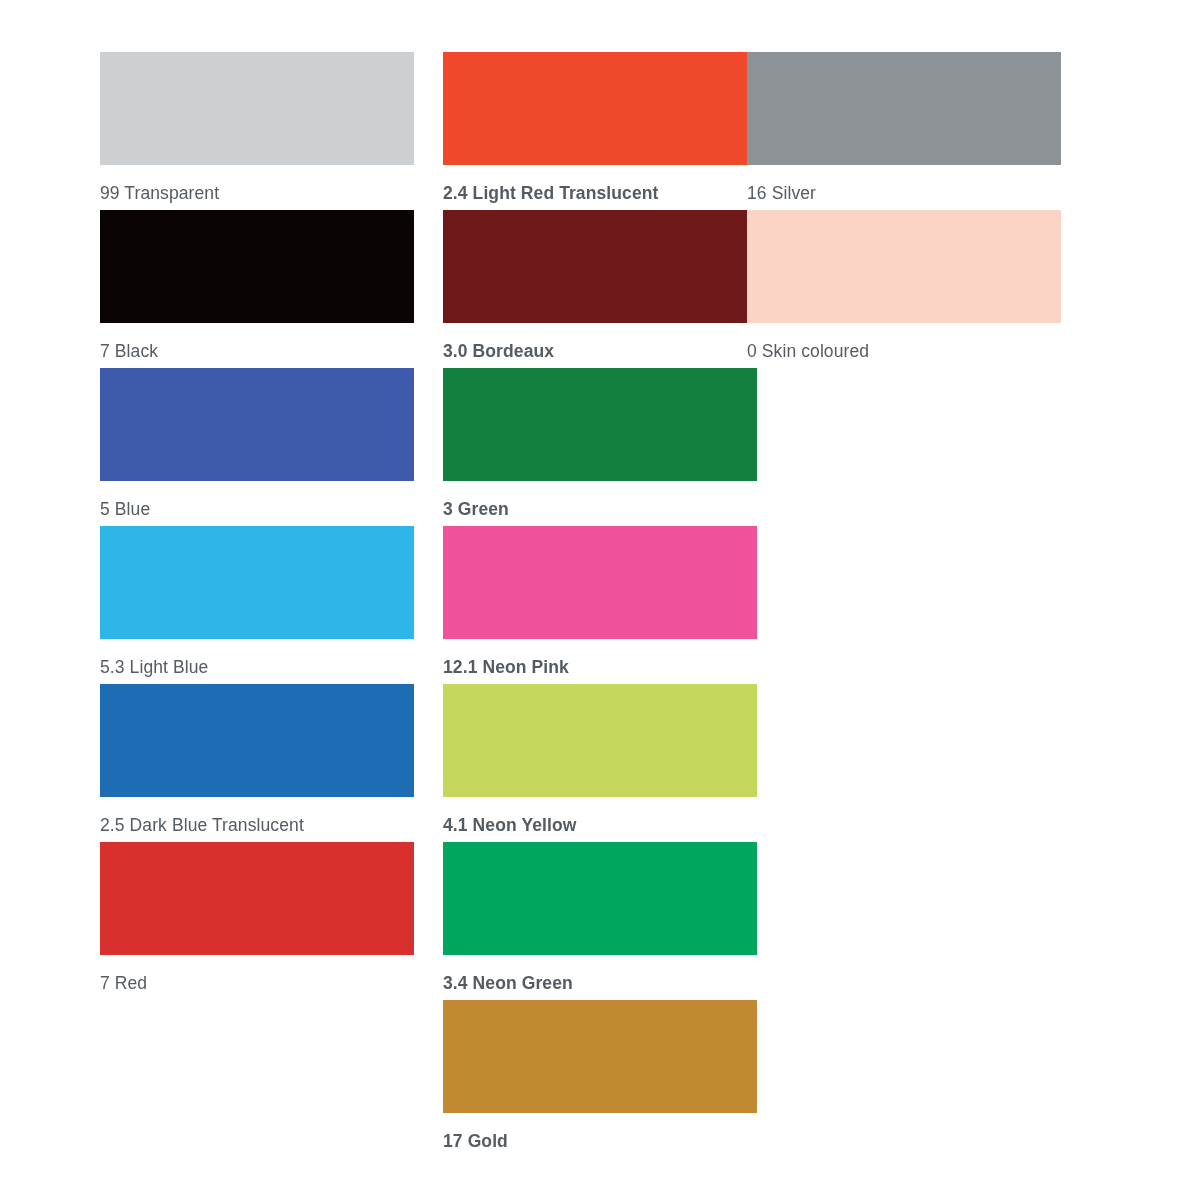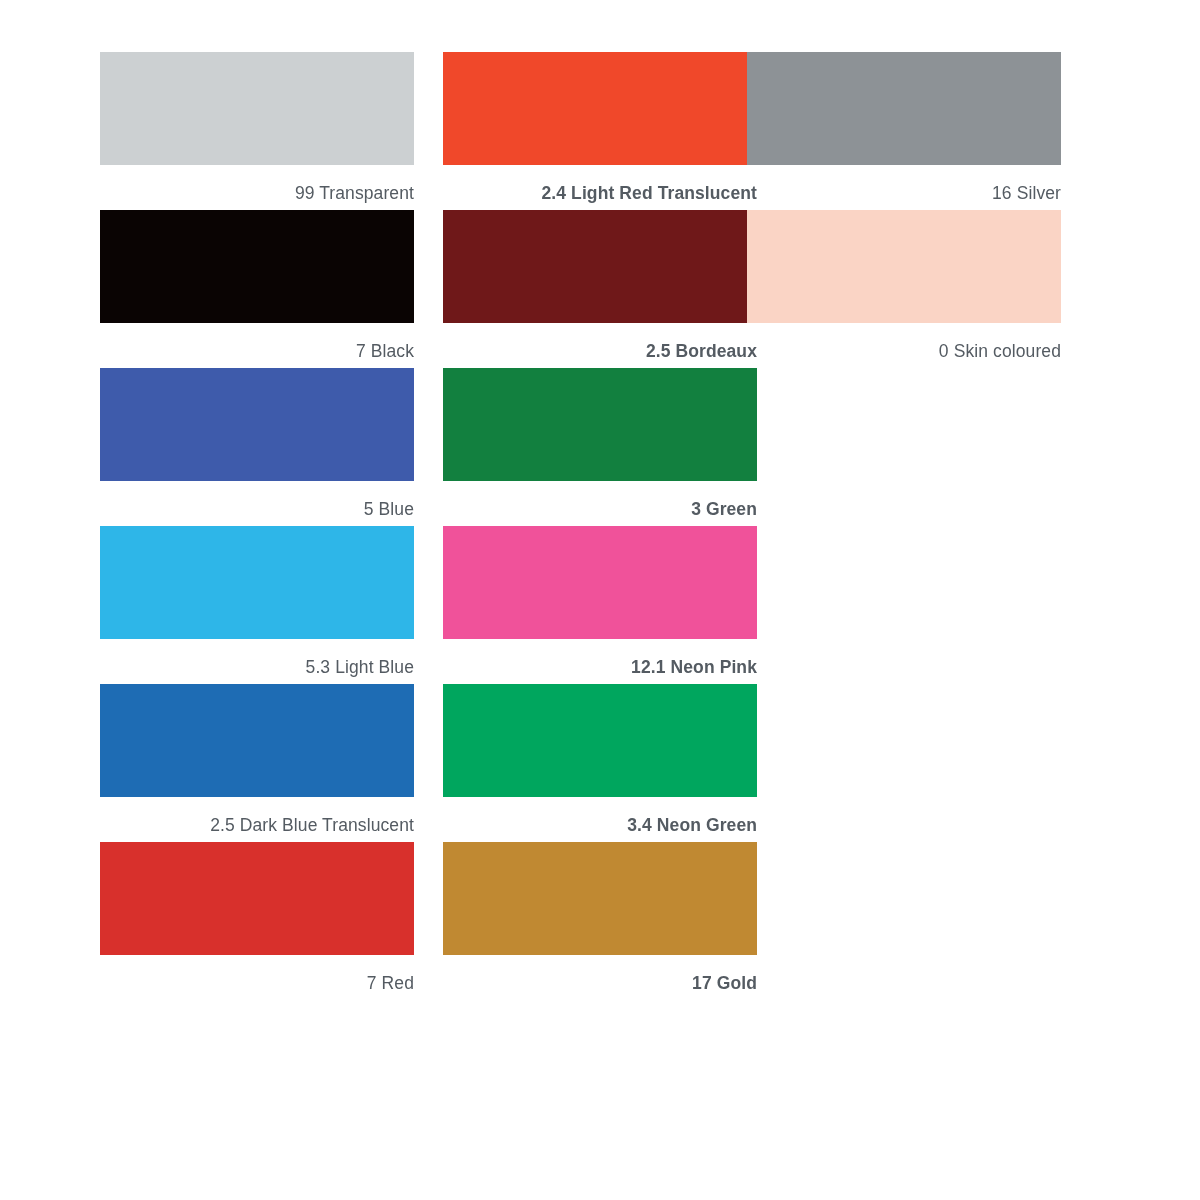--- a/index.html
+++ b/index.html
@@ -14,21 +14,20 @@
     font-family: "Liberation Sans", sans-serif;
     -webkit-font-smoothing: antialiased;
     overflow: hidden;
   }
 
   #swatch-board {
     position: relative;
     width: 1200px;
     height: 1200px;
     background: #ffffff;
-    text-align: right;
   }
 
   .swatch-column {
     position: absolute;
     top: 52px;
     width: 314px;
   }
 
   #column-1 { left: 100px; }
   #column-2 { left: 443px; font-weight: bold; }
@@ -90,29 +89,33 @@
         <span class="swatch-caption">7 Red</span>
       </div>
     </div>
   <div class="swatch-column" id="column-2">
       <div class="swatch-cell">
         <span class="swatch-chip" style="background: rgb(240, 72, 42);"></span>
         <span class="swatch-caption">2.4 Light Red Translucent</span>
       </div>
       <div class="swatch-cell">
         <span class="swatch-chip" style="background: rgb(111, 24, 25);"></span>
-        <span class="swatch-caption">2.5 Bordeaux</span>
+        <span class="swatch-caption">3.0 Bordeaux</span>
       </div>
       <div class="swatch-cell">
         <span class="swatch-chip" style="background: rgb(18, 128, 63);"></span>
         <span class="swatch-caption">3 Green</span>
       </div>
       <div class="swatch-cell">
         <span class="swatch-chip" style="background: rgb(240, 82, 154);"></span>
         <span class="swatch-caption">12.1 Neon Pink</span>
+      </div>
+      <div class="swatch-cell">
+        <span class="swatch-chip" style="background: rgb(196, 214, 92);"></span>
+        <span class="swatch-caption">4.1 Neon Yellow</span>
       </div>
       <div class="swatch-cell">
         <span class="swatch-chip" style="background: rgb(0, 166, 94);"></span>
         <span class="swatch-caption">3.4 Neon Green</span>
       </div>
       <div class="swatch-cell">
         <span class="swatch-chip" style="background: rgb(192, 137, 50);"></span>
         <span class="swatch-caption">17 Gold</span>
       </div>
     </div>

